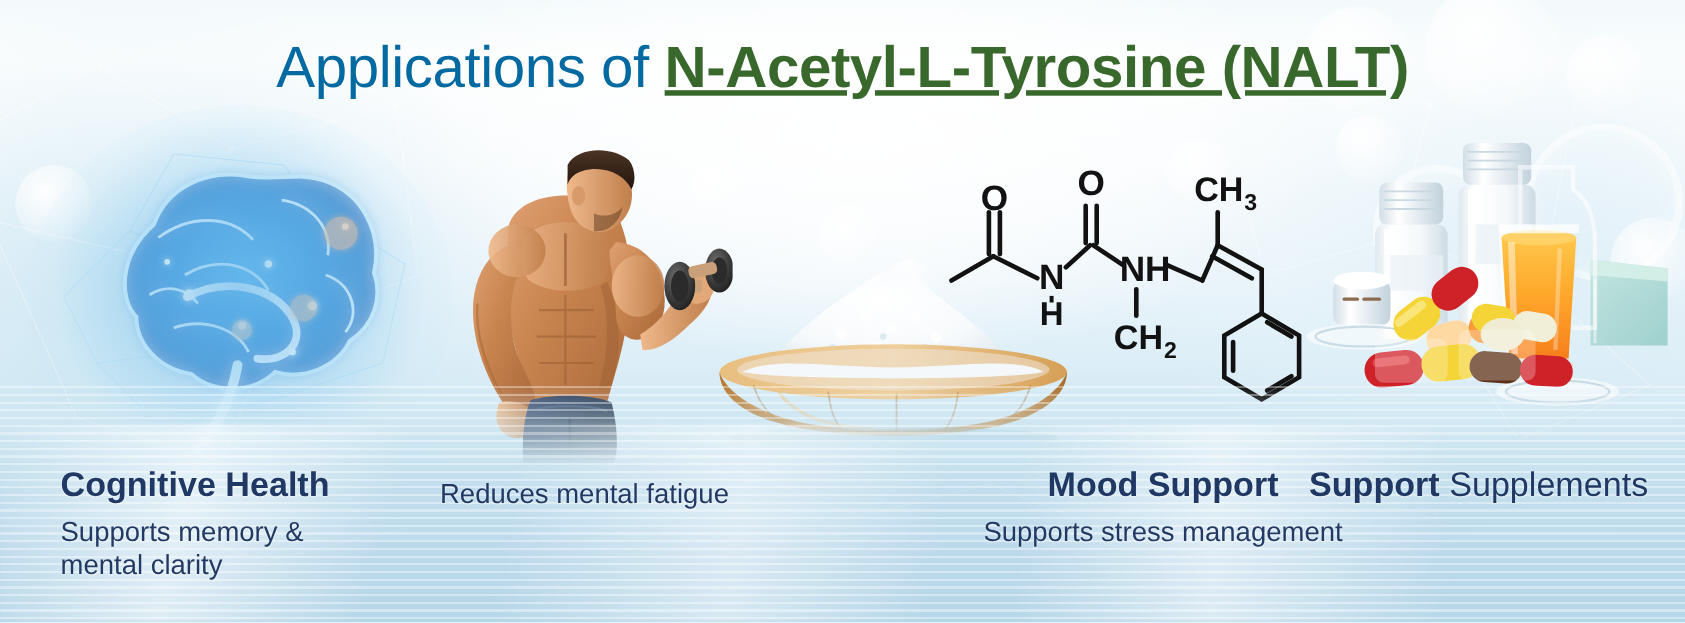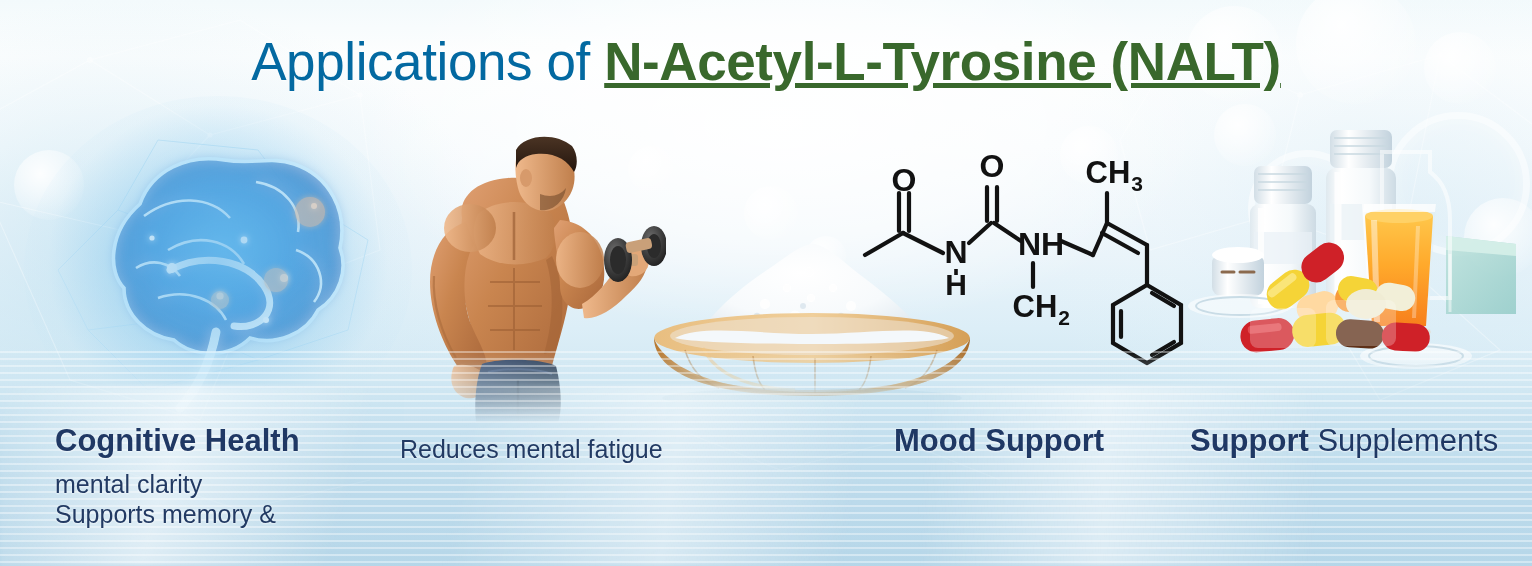--- a/index.html
+++ b/index.html
@@ -672,33 +672,36 @@
   <div class="water"></div>
   <div class="water-streaks"></div>
 
   <div class="title">
     <span class="t-light">Applications of </span><span class="t-bold">N-Acetyl-L-Tyrosine (NALT)</span>
   </div>
 
   <div class="cap" id="cap-cognitive">
     <div class="head">Cognitive Health</div>
     <div class="sub">
+      <div>Supports memory &amp;</div>
       <div>mental clarity</div>
-      <div>Supports memory &amp;</div>
     </div>
   </div>
 
   <div class="cap" id="cap-sports">
     <div class="sub">
       <div>Reduces mental fatigue</div>
     </div>
   </div>
 
   <div class="cap" id="cap-mood">
     <div class="head">Mood Support</div>
+    <div class="sub">
+      <div>Supports stress management</div>
+    </div>
   </div>
 
   <div class="cap" id="cap-dietary">
     <div class="head"><span>Support</span><span class="sub-light"> Supplements</span></div>
     <div class="sub">
     </div>
   </div>
 
 </div>
 

